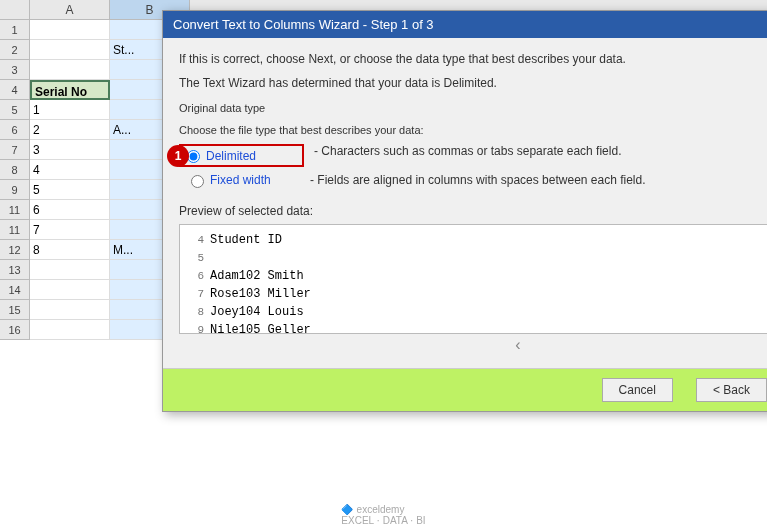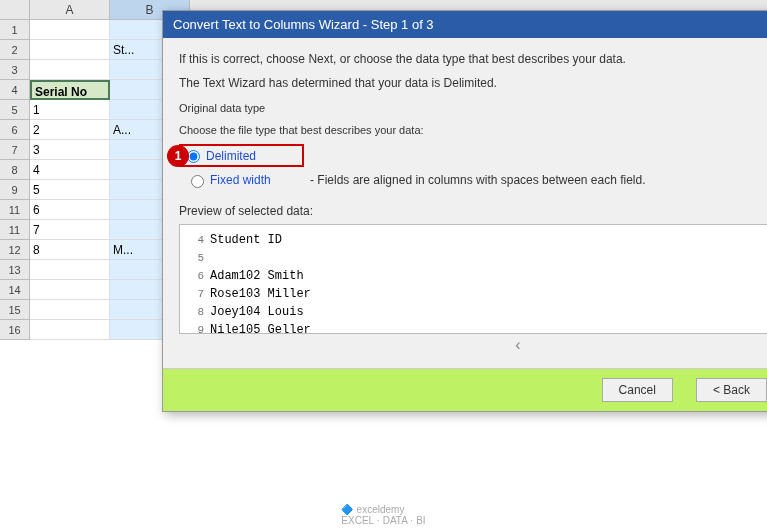--- a/index.html
+++ b/index.html
@@ -387,20 +387,21 @@
     <div class="section-label">Choose the file type that best describes your data:</div>
 
     <div class="radio-group">
 
       <div class="radio-row" style="position:relative;">
         <div class="step-badge badge-1">1</div>
         <div class="delimited-box">
           <input type="radio" name="filetype" class="radio-input" checked="" style="">
           <span class="radio-label">Delimited</span>
         </div>
+        <span class="radio-desc">- Characters such as commas or tabs separate each field.</span>
       </div>
 
       <div class="radio-row">
         <div style="width:12px;"></div>
         <input type="radio" name="filetype" class="radio-input" style="">
         <span class="radio-label">Fixed width</span>
         <span class="radio-desc">- Fields are aligned in columns with spaces between each field.</span>
       </div>
     </div>
 

